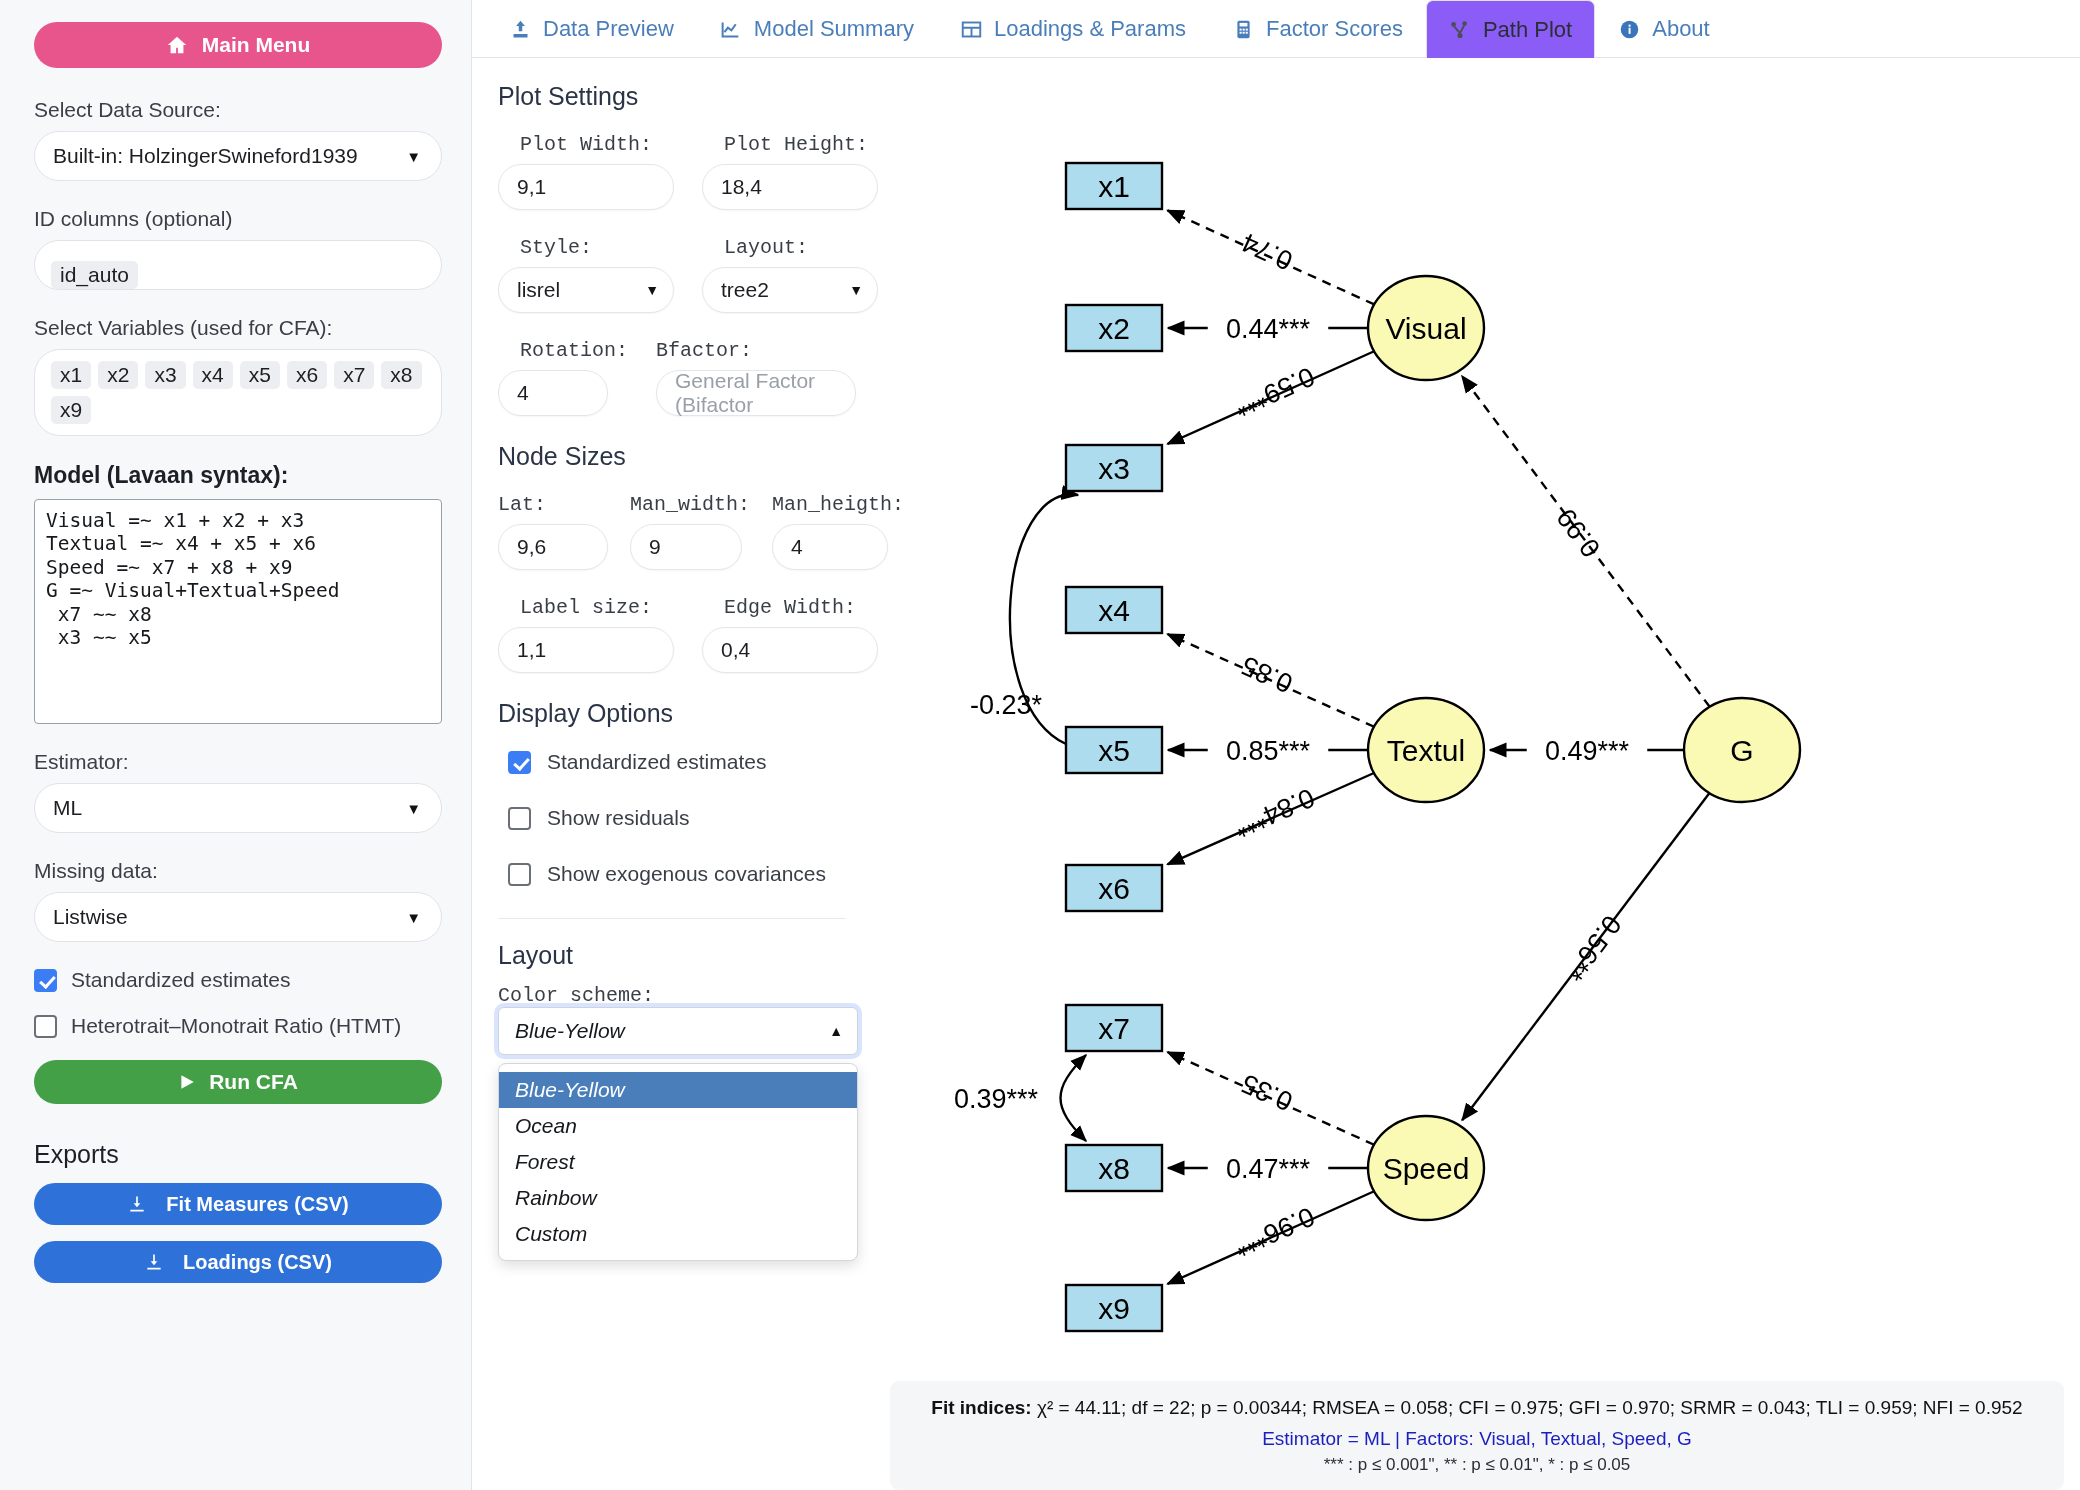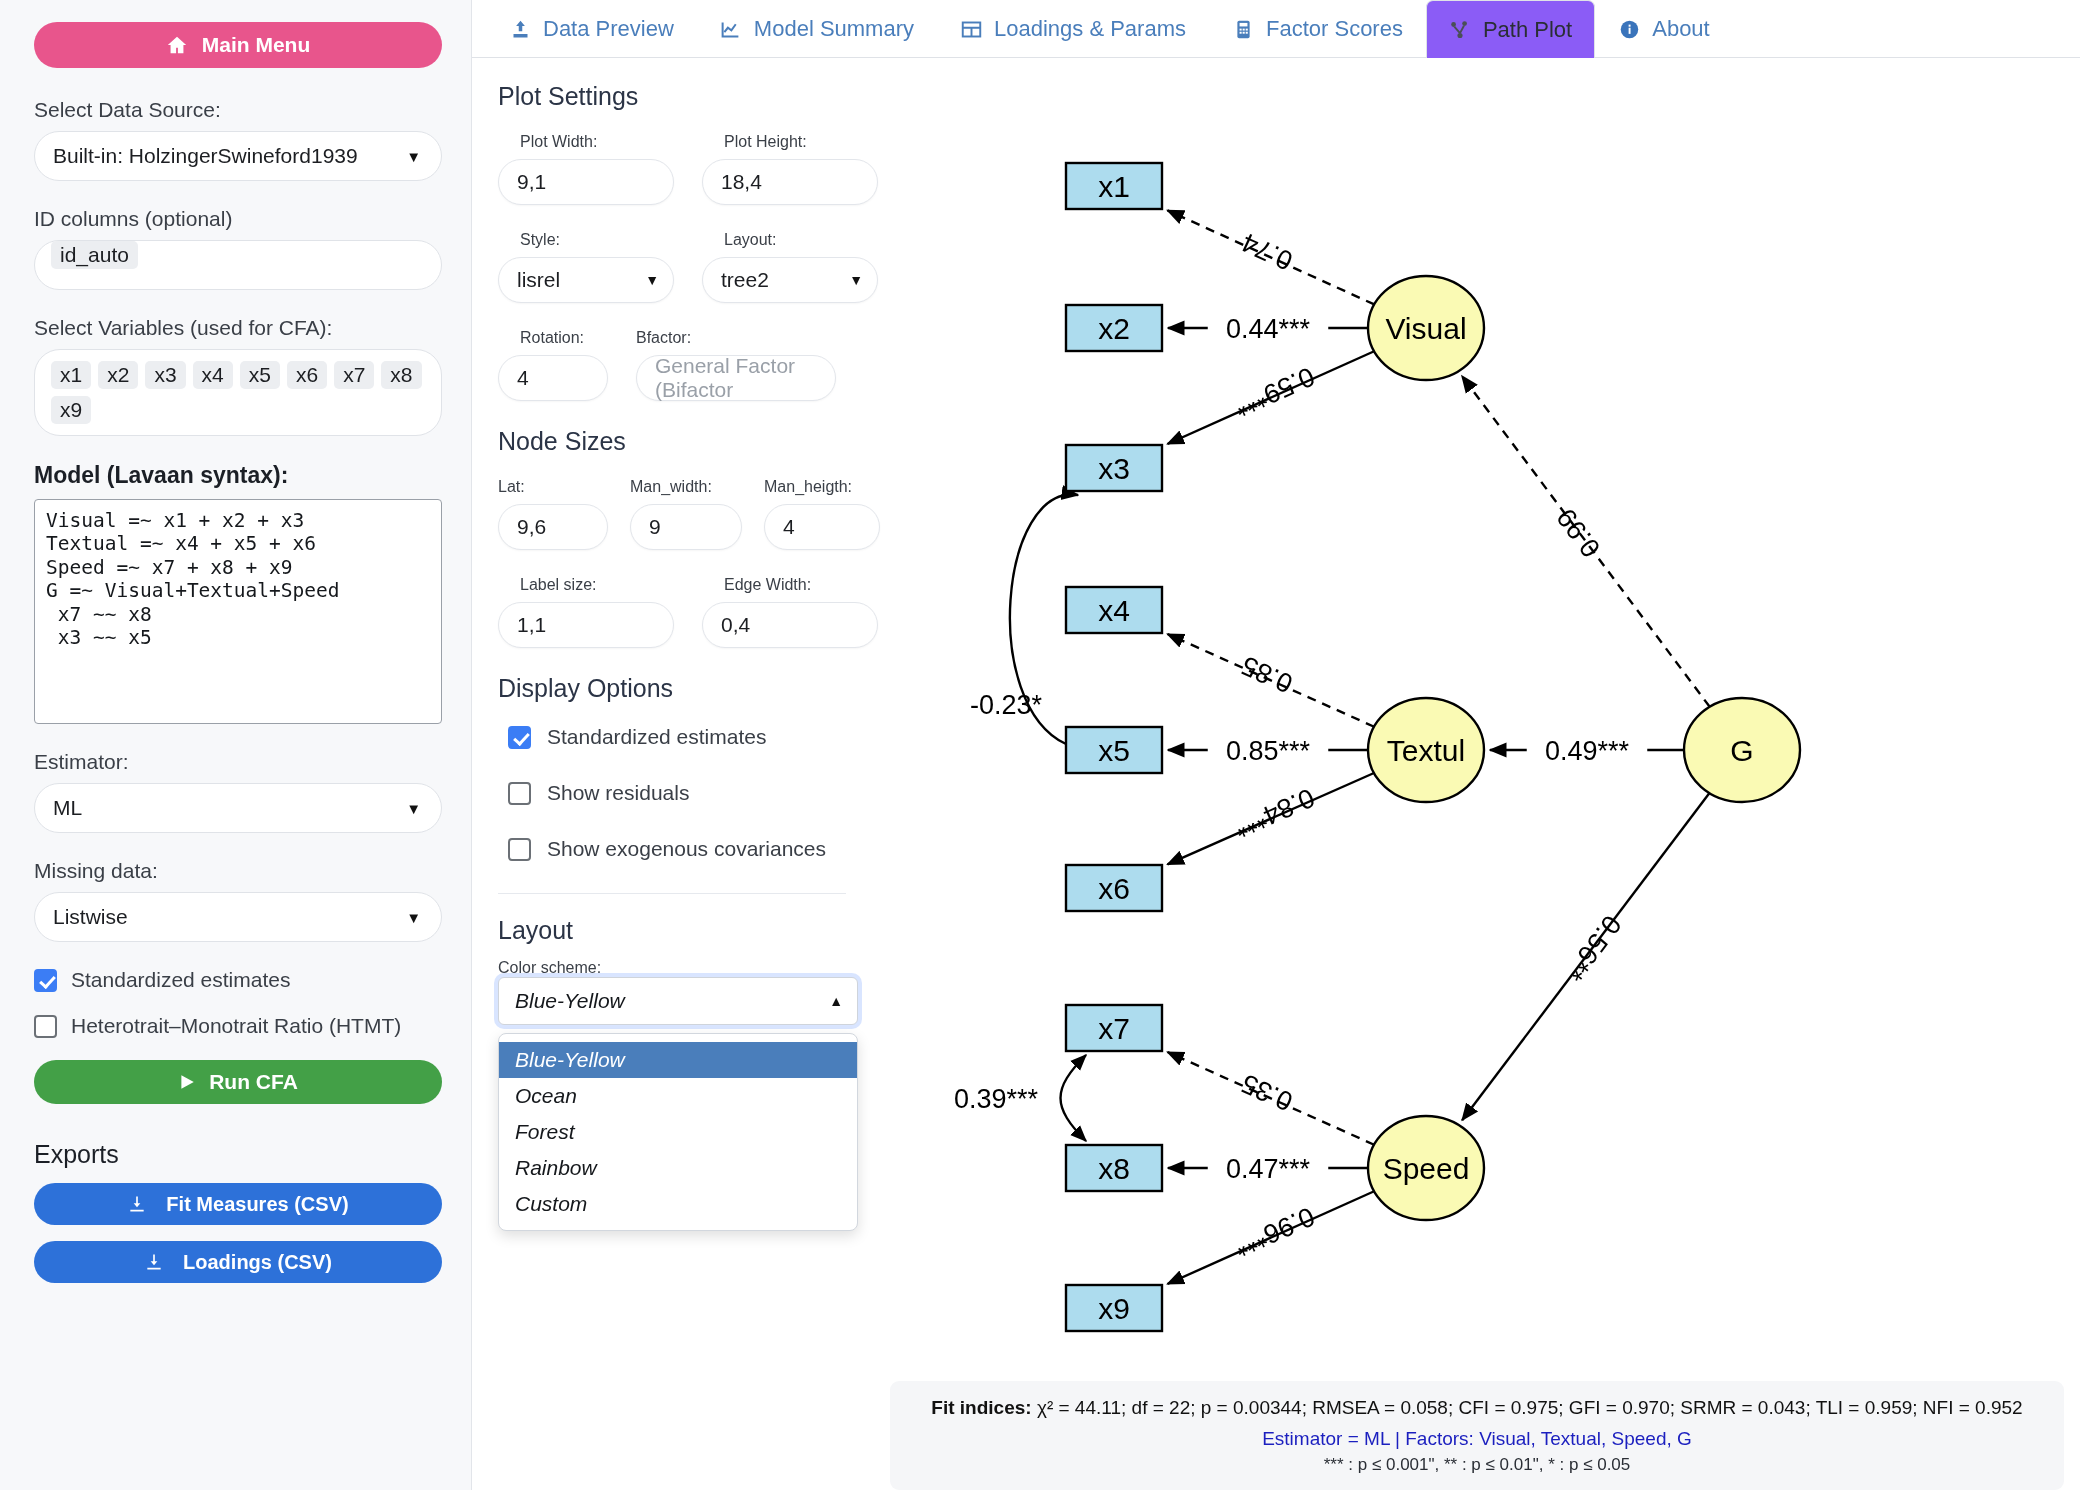--- a/index.html
+++ b/index.html
@@ -40,21 +40,21 @@
     display: flex; align-items: center; padding: 0 20px 0 18px;
     font-size: 21px; color: #1c1e22; position: relative; cursor: pointer;
   }
   .sel .caret { margin-left: auto; font-size: 15px; color: #111; }
   .grp { margin-bottom: 26px; }
 
   .chipbox {
     width: 408px; background: #ffffff;
     border: 1px solid #e0e3e8; border-radius: 26px;
     padding: 11px 16px; display: flex; flex-wrap: wrap; gap: 7px;
-    min-height: 50px; align-items: flex-start;
+    min-height: 50px; align-items: flex-end;
   }
   .chipbox.single { border-radius: 25px; height: 50px; padding: 0 16px; }
   .chip {
     background: #eceef1; border-radius: 5px;
     padding: 2px 9px; font-size: 21px; color: #1c1e22; white-space: nowrap;
   }
   h3.section-h {
     font-size: 23px; font-weight: bold; color: #1b1f26;
     margin: 4px 0 10px 0;
   }
@@ -118,21 +118,21 @@
 
   #content { display: flex; height: 1432px; }
 
   #settings {
     width: 400px; padding: 24px 26px 0 26px;
   }
   h2.set-h { font-size: 25px; font-weight: normal; color: #2b3446; margin: 0 0 22px 0; }
   .row2 { display: flex; gap: 28px; margin-bottom: 26px; }
   .row3 { display: flex; gap: 22px; margin-bottom: 26px; }
   .col { display: flex; flex-direction: column; }
-  .sublabel { font-size: 16px; color: #3a3f47; margin: 0 0 8px 22px; }
+  .sublabel { font-size: 20px; color: #3a3f47; margin: 0 0 8px 22px; font-family: Liberation Mono, monospace; }
   .sublabel.nm { margin-left: 0; }
   .tbox {
     height: 46px; background: #fff; border: 1px solid #e3e6eb; border-radius: 23px;
     display: flex; align-items: center; padding: 0 18px;
     font-size: 21px; color: #1c1e22; box-shadow: 0 1px 2px rgba(0,0,0,.04);
   }
   .tbox.ph { color: #9aa0a8; }
   .tbox.sel2 { padding-right: 14px; }
   .tbox .caret2 { margin-left: auto; font-size: 14px; color: #111; }
   .w-w1 { width: 176px; }

